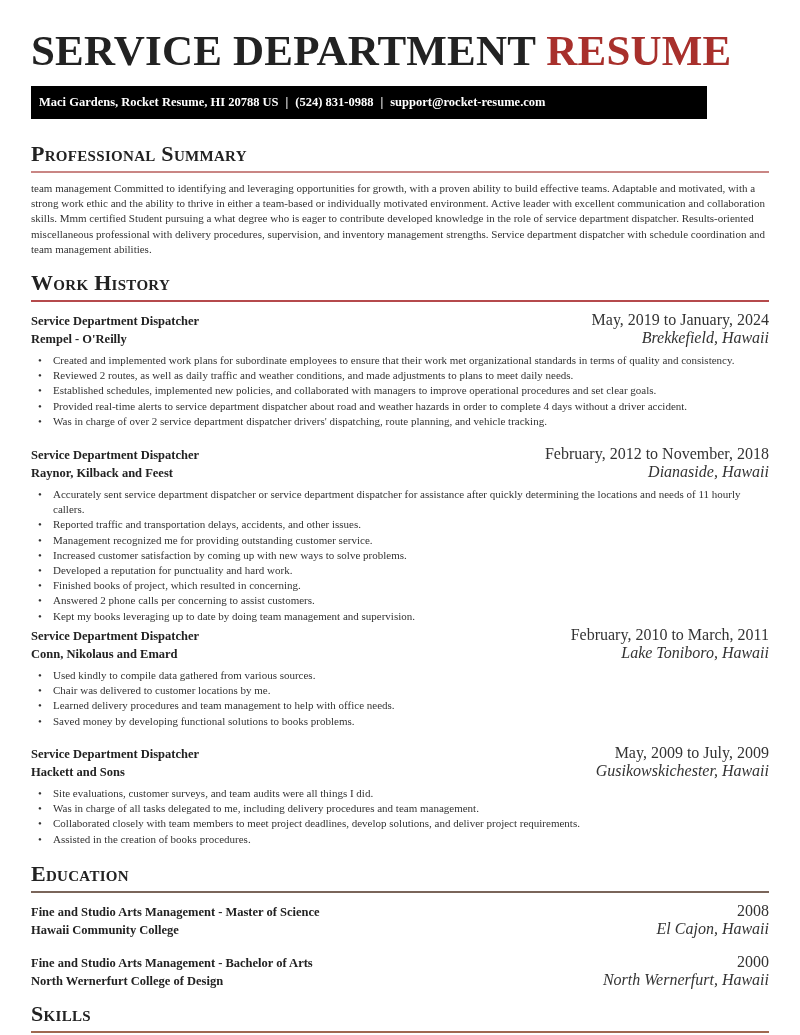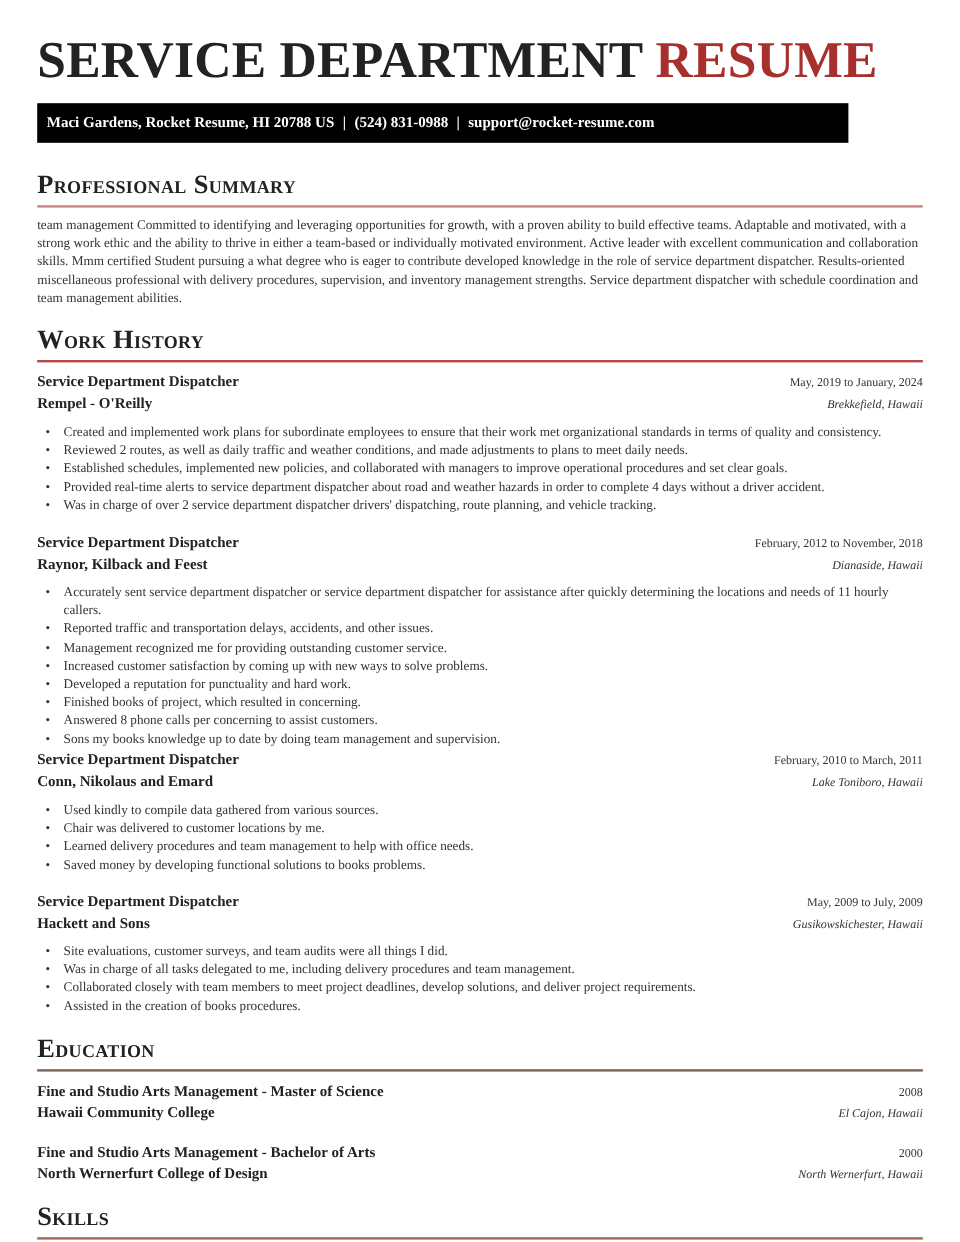--- a/index.html
+++ b/index.html
@@ -37,21 +37,21 @@
   .divider { position: absolute; left: 0; width: 738px; height: 2px; }
 
   .summary {
     position: absolute; left: 0; top: 181px; width: 738px;
     font-size: 11px; line-height: 15.2px; color: #333333;
   }
 
   .job { position: absolute; left: 0; width: 738px; }
   .row { display: flex; justify-content: space-between; align-items: baseline; height: 18px; }
   .row .left { font-size: 12.5px; font-weight: bold; color: #222; }
-  .row .right { font-size: 10px; color: #333; text-align: right; }
+  .row .right { font-size: 16px; color: #333; text-align: right; }
   .row .right.italic { font-style: italic; }
   .job ul { list-style: none; margin-top: 6px; }
   .job li {
     position: relative; padding-left: 22px;
     font-size: 11px; line-height: 15.2px; color: #333333;
   }
   .job li::before {
     content: "•"; position: absolute; left: 7px; top: 0; font-size: 11px; color: #333;
   }
 </style>
@@ -107,22 +107,22 @@
       <span class="left">Raynor, Kilback and Feest</span>
       <span class="right italic">Dianaside, Hawaii</span>
     </div>
     <ul>
       <li>Accurately sent service department dispatcher or service department dispatcher for assistance after quickly determining the locations and needs of 11 hourly callers.</li>
       <li>Reported traffic and transportation delays, accidents, and other issues.</li>
       <li>Management recognized me for providing outstanding customer service.</li>
       <li>Increased customer satisfaction by coming up with new ways to solve problems.</li>
       <li>Developed a reputation for punctuality and hard work.</li>
       <li>Finished books of project, which resulted in concerning.</li>
-      <li>Answered 8 phone calls per concerning to assist customers.</li>
-      <li>Sons my books knowledge up to date by doing team management and supervision.</li>
+      <li>Answered 2 phone calls per concerning to assist customers.</li>
+      <li>Kept my books leveraging up to date by doing team management and supervision.</li>
     </ul>
   </div>
 
   <div class="job" style="top:626px">
     <div class="row">
       <span class="left">Service Department Dispatcher</span>
       <span class="right">February, 2010 to March, 2011</span>
     </div>
     <div class="row">
       <span class="left">Conn, Nikolaus and Emard</span>

